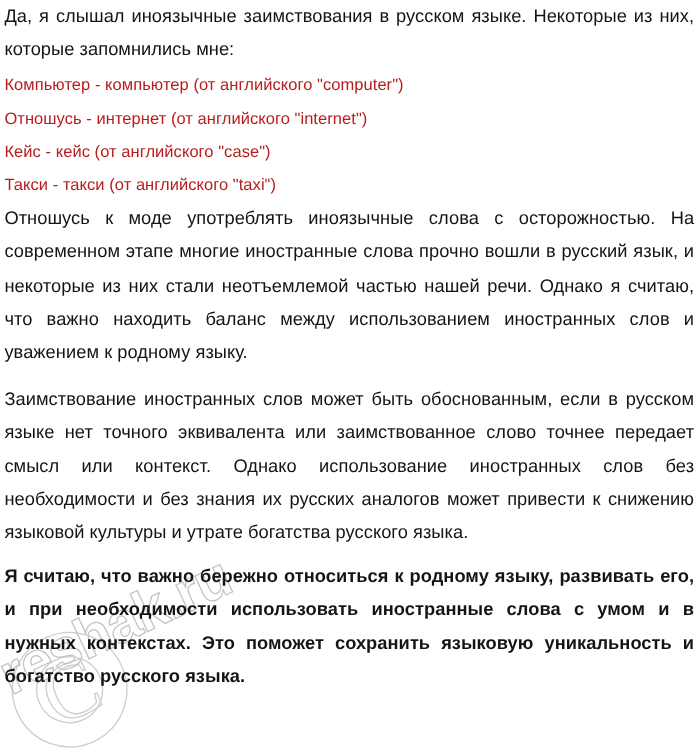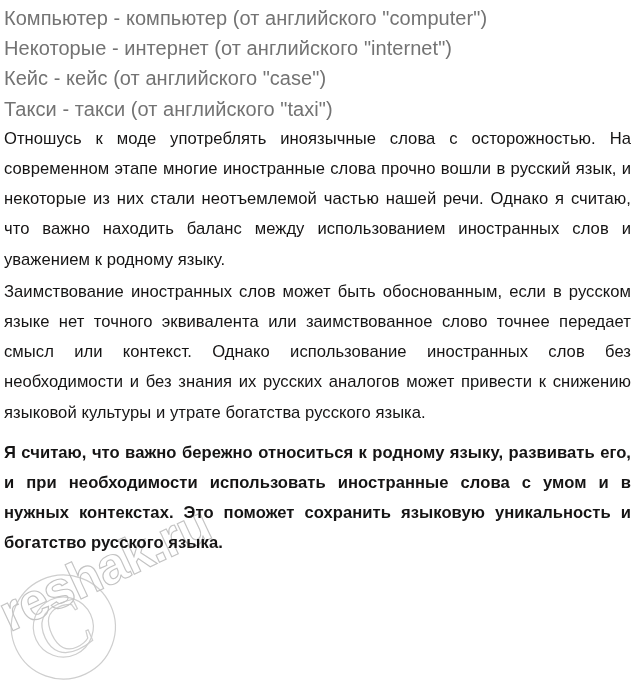--- a/index.html
+++ b/index.html
@@ -77,32 +77,32 @@
   .intro {
     margin-top: 1px;
   }
 
   .loan-list {
     list-style: none;
     margin: 3px 0 0 0;
     padding: 0;
   }
   .loan-list li {
-    font-size: 20px;
+    font-size: 15px;
     line-height: 30.2px;
     text-align: left;
     white-space: nowrap;
-    color: #737373;
+    color: #b91c1c;
     letter-spacing: 0.05px;
   }
 
   .body-para {
     margin-top: 7px;
   }
-  .body-para.p2 { margin-top: 2px; }
+  .body-para.p2 { margin-top: 13px; }
   .body-para.p3 { margin-top: 10px; font-weight: bold; }
 
   
   .watermark {
     position: absolute;
     left: -6px;
     top: 542px;
     width: 210px;
     height: 135px;
     z-index: 1;
@@ -152,24 +152,25 @@
       </g>
       <g transform="rotate(-25 95 40)">
         <text class="wm-text" x="2" y="52">reshak.ru</text>
       </g>
     </svg>
   </div>
 
 
   <div class="content">
 
+    <p class="para intro last-line-natural">Да, я слышал иноязычные заимствования в русском языке. Некоторые из них, которые запомнились мне:</p>
 
     <ul class="loan-list">
       <li>Компьютер - компьютер (от английского "computer")</li>
-      <li>Некоторые - интернет (от английского "internet")</li>
+      <li>Отношусь - интернет (от английского "internet")</li>
       <li>Кейс - кейс (от английского "case")</li>
       <li>Такси - такси (от английского "taxi")</li>
     </ul>
 
     <p class="para body-para p1 last-line-natural">Отношусь к моде употреблять иноязычные слова с осторожностью. На современном этапе многие иностранные слова прочно вошли в русский язык, и некоторые из них стали неотъемлемой частью нашей речи. Однако я считаю, что важно находить баланс между использованием иностранных слов и уважением к родному языку.</p>
 
     <p class="para body-para p2 last-line-natural">Заимствование иностранных слов может быть обоснованным, если в русском языке нет точного эквивалента или заимствованное слово точнее передает смысл или контекст. Однако использование иностранных слов без необходимости и без знания их русских аналогов может привести к снижению языковой культуры и утрате богатства русского языка.</p>
 
     <p class="para body-para p3 last-line-natural">Я считаю, что важно бережно относиться к родному языку, развивать его, и при необходимости использовать иностранные слова с умом и в нужных контекстах. Это поможет сохранить языковую уникальность и богатство русского языка.</p>
 

